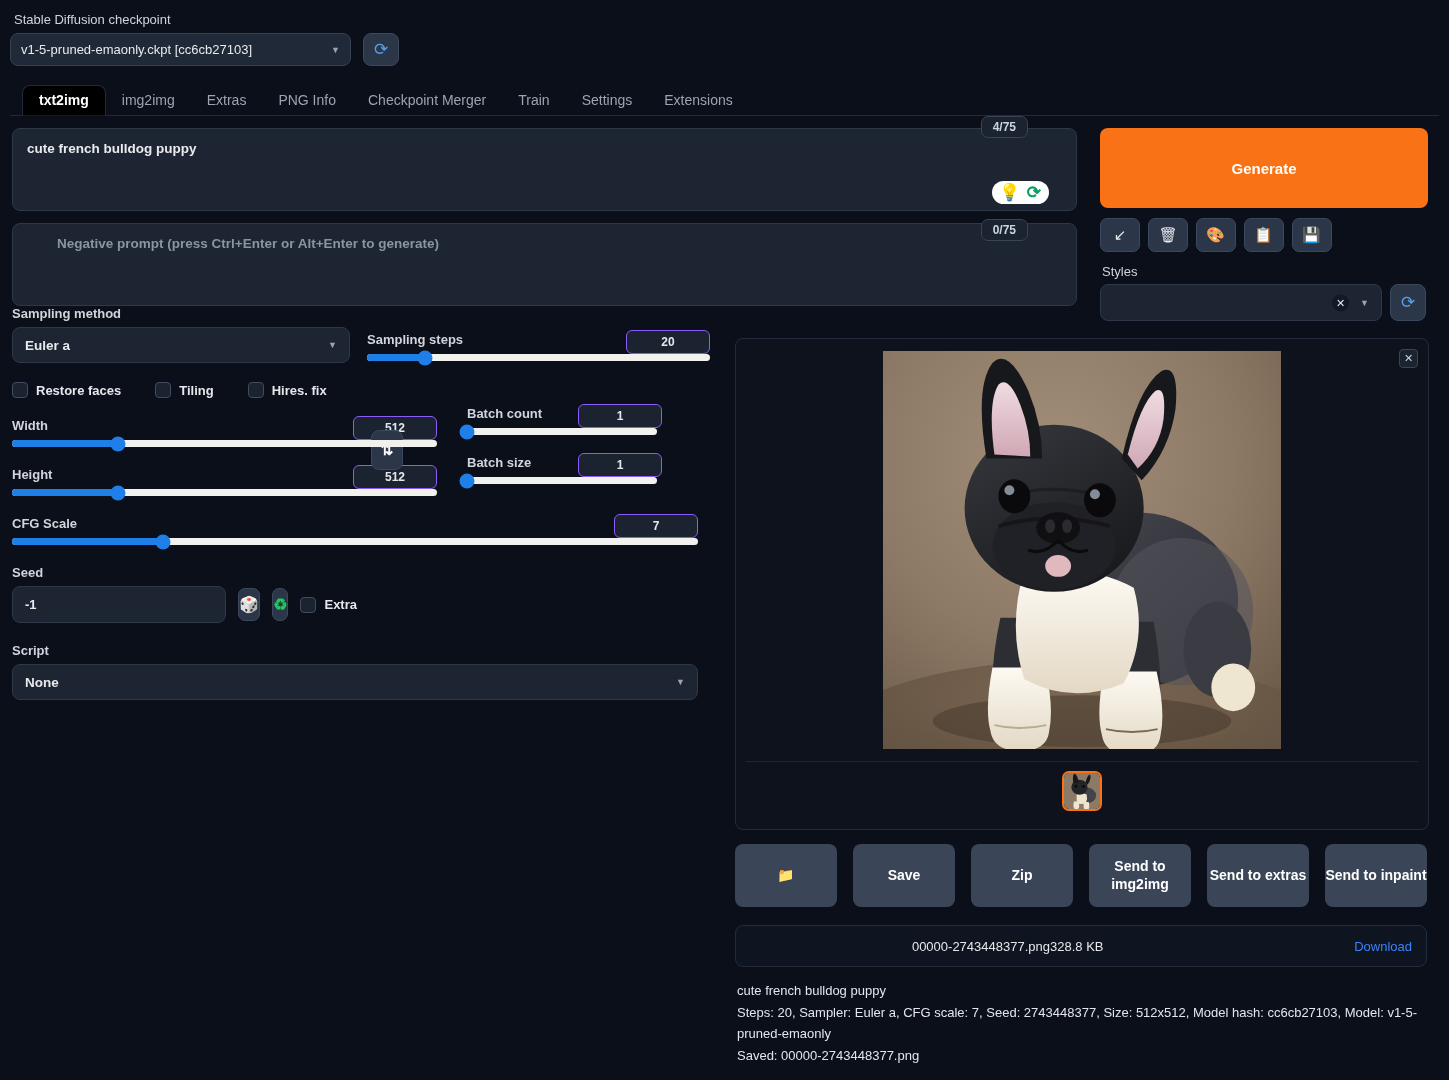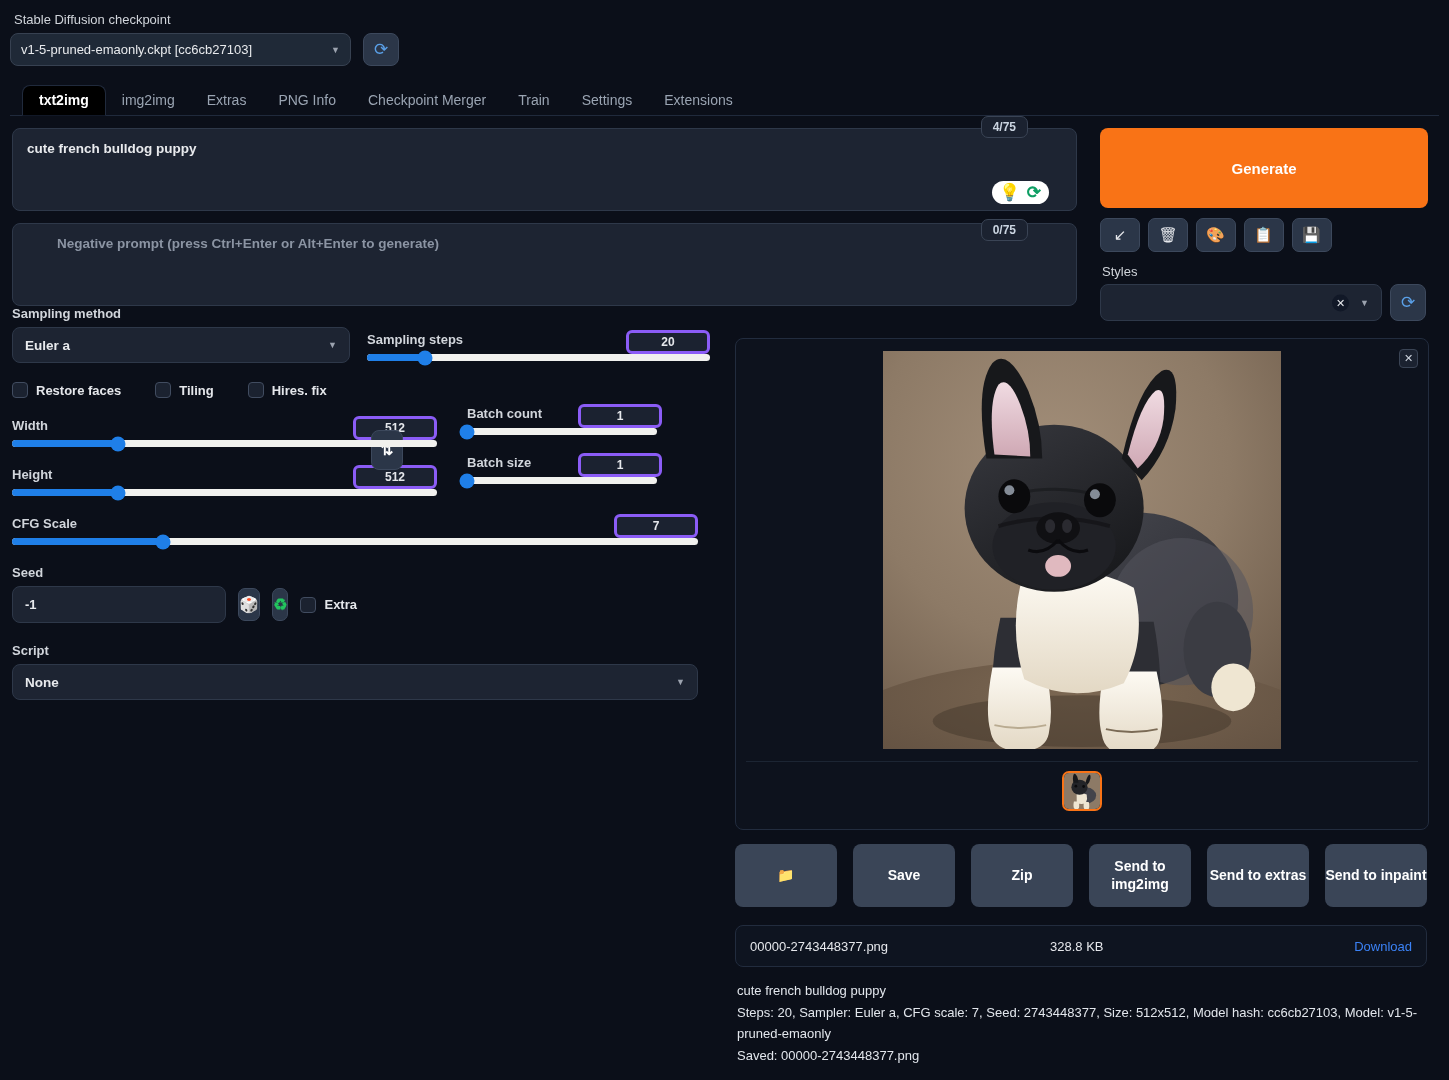--- a/index.html
+++ b/index.html
@@ -138,21 +138,21 @@
     background: #1d2432; border: 1px solid #2e3849; border-radius: 8px;
     display: flex; align-items: center; padding: 0 12px;
     font-size: 13.5px; color: #e8eaed; cursor: pointer;
   }
   .dropdown .caret {
     position: absolute; right: 12px; top: 50%; transform: translateY(-50%);
     color: #9ca3af; font-size: 9px;
   }
   .numbox {
     width: 84px; height: 24px; background: #1b2230;
-    border: 3px solid #8b5cf6; border-radius: 6px;
+    border: 1px solid #8b5cf6; border-radius: 6px;
     display: flex; align-items: center; justify-content: center;
     font-size: 12px; color: #e5e7eb;
   }
   .slider { position: relative; height: 7px; border-radius: 4px; background: #f1f1ee; }
   .slider .fill { position: absolute; left:0; top:0; height: 7px; border-radius: 4px; background: #1f7fe8; }
   .slider .knob {
     position: absolute; top: 50%; transform: translate(-50%, -50%);
     width: 15px; height: 15px; border-radius: 50%; background: #1f7fe8;
   }
 
@@ -213,21 +213,21 @@
     border-radius: 8px; display: flex; align-items: center; justify-content: center;
     font-size: 14px; font-weight: bold; color: #fff; text-align: center;
     line-height: 1.25; cursor: pointer;
   }
   .file-row {
     margin: 18px 2px 0 2px; height: 42px;
     background: #0e1420; border: 1px solid #222c3e; border-radius: 8px;
     display: flex; align-items: center; padding: 0 14px;
     font-size: 13px; color: #e5e7eb;
   }
-  .file-name { width: 300px; }
+  .file-name { width: 300px; text-align: right; }
   .file-size { flex: 1; }
   .dl-link { color: #3b82f6; cursor: pointer; }
   .meta { margin: 13px 4px 0 4px; font-size: 13px; color: #e2e6ec; line-height: 1.66; width: 680px; }
 </style>
 </head>
 <body>
 
 <div class="app">
 
   <div class="ckpt-label">Stable Diffusion checkpoint</div>

